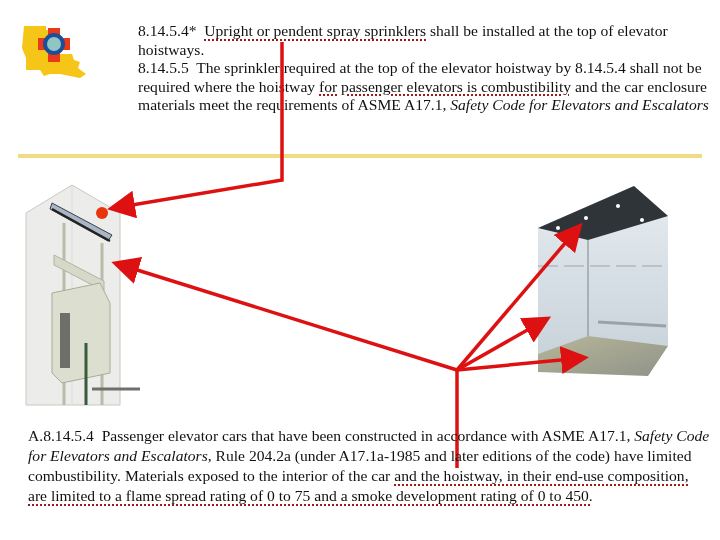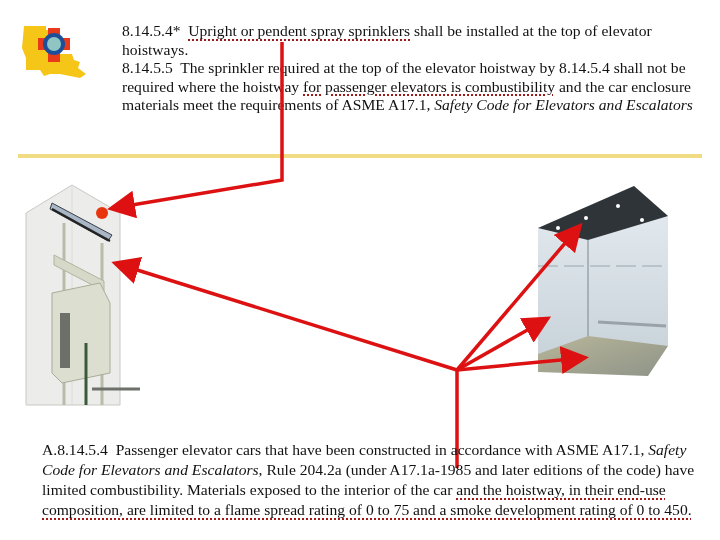--- a/index.html
+++ b/index.html
@@ -1,26 +1,26 @@
 <!DOCTYPE html>
 <html><head>
   <meta charset="utf-8">
   <style>
     html, body { margin:0; padding:0; }
     body { width:720px; height:540px; background:#ffffff; position:relative; overflow:hidden;
       font-family: "Liberation Serif", "DejaVu Serif", serif; color:#111; }
     .logo { position:absolute; left:20px; top:18px; width:70px; height:62px; }
-    .top-text { position:absolute; left:122px; top:22px; width:575px; font-size:15.6px; line-height:18.6px; }
+    .top-text { position:absolute; left:138px; top:22px; width:575px; font-size:15.6px; line-height:18.6px; }
     .top-text p { margin:0; }
     .u { text-decoration: underline dotted #a01818; text-decoration-thickness:2px; text-underline-offset:3px; }
     .rule { position:absolute; left:18px; top:154px; width:684px; height:4px; background:#f0dc82; }
     .hoist { position:absolute; left:22px; top:183px; width:118px; height:226px; }
     .car { position:absolute; left:538px; top:186px; width:130px; height:190px; }
     .bottom-text { position:absolute; left:24px; top:422px; width:690px; font-size:15.6px; line-height:20px; }
-    .bottom-text p { margin:18px; }
+    .bottom-text p { margin:4px; }
     .arrows { position:absolute; left:0; top:0; width:720px; height:540px; pointer-events:none; }
     i { font-style: italic; }
   </style>
 </head>
 <body>
 
 <svg class="logo" viewBox="0 0 70 62">
   <path d="M4 8 L26 8 L26 12 L30 12 L30 36 L52 36 L54 42 L60 44 L58 50 L66 56 L60 60 L50 58 L40 56 L30 56 L24 58 L20 52 L6 52 L6 40 L2 30 Z" fill="#f5c518"></path>
   <path d="M28 10 L40 10 L40 20 L50 20 L50 32 L40 32 L40 44 L28 44 L28 32 L18 32 L18 20 L28 20 Z" fill="#e83a1a"></path>
   <circle cx="34" cy="26" r="11" fill="#1d4e9a"></circle>

